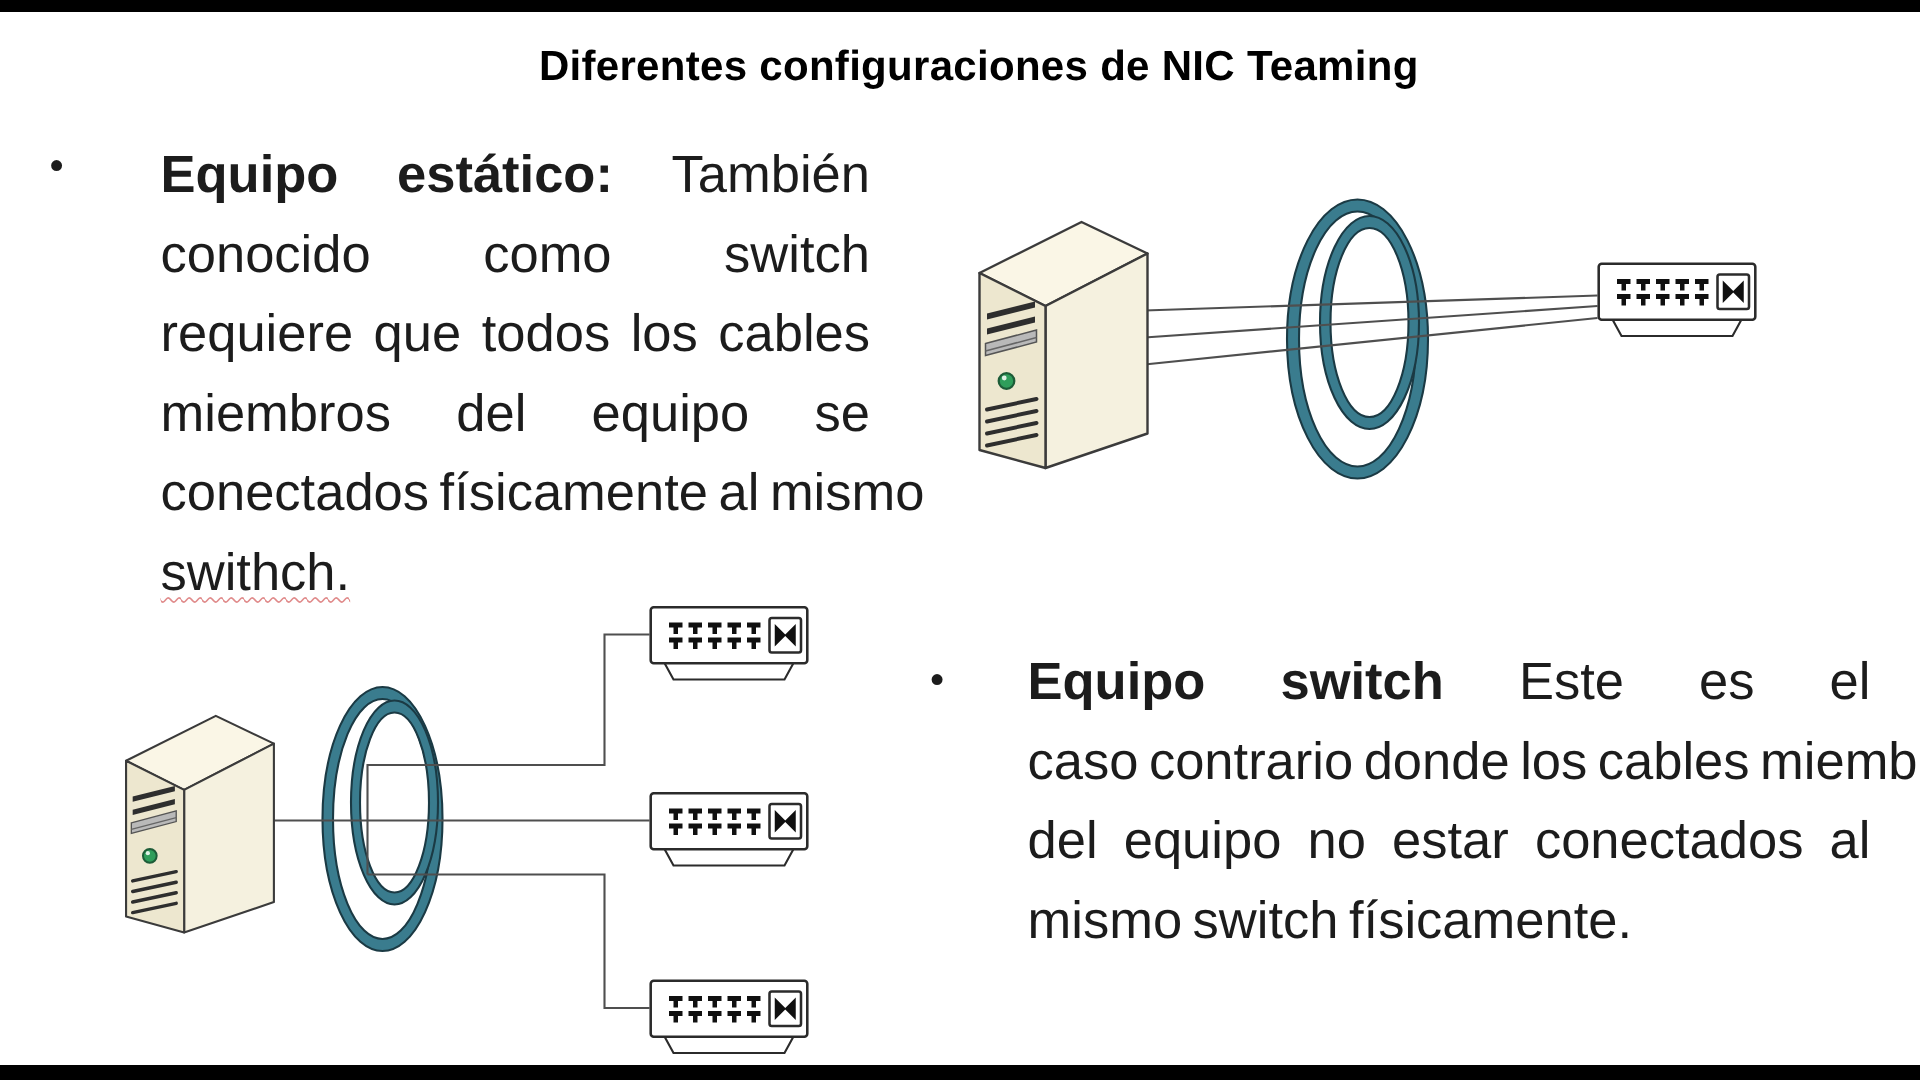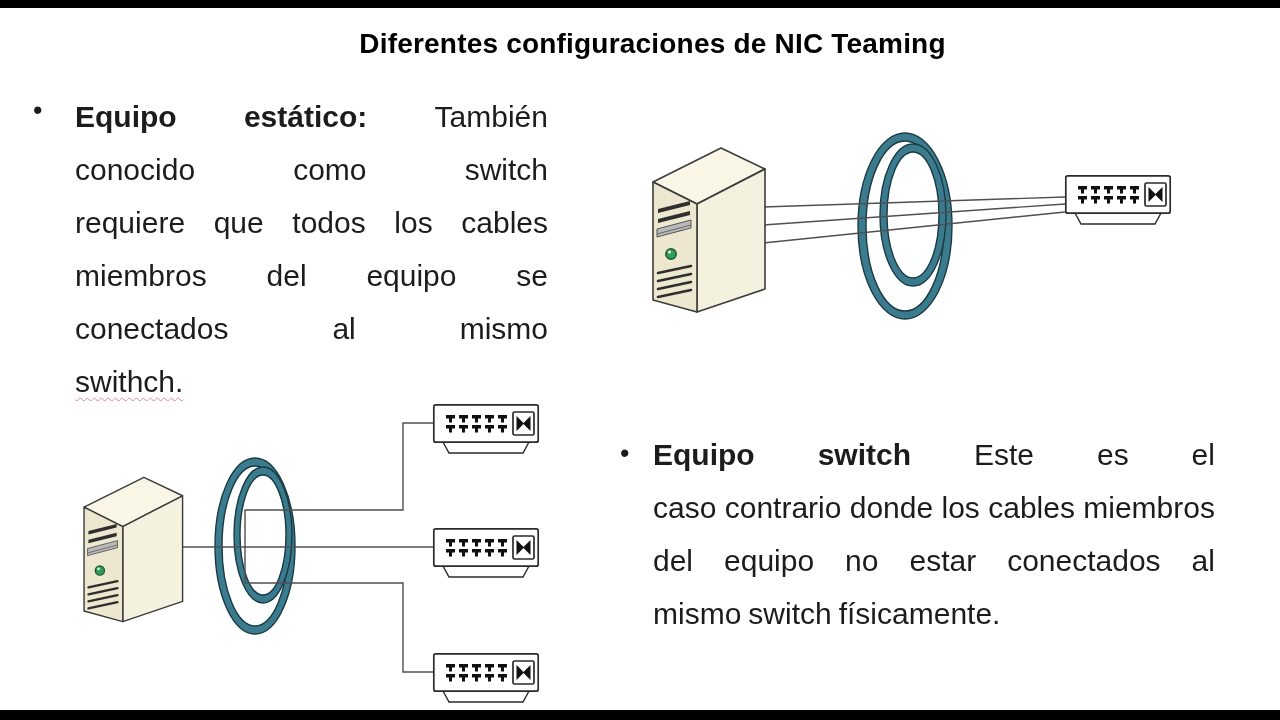--- a/index.html
+++ b/index.html
@@ -15,21 +15,21 @@
   .title{
     position:absolute;top:28px;left:0;width:100%;margin:0;
     text-align:center;font-size:28px;font-weight:700;color:var(--c-title,#000);
     letter-spacing:0.2px;
   }
 
   .bullet{position:absolute;font-size:27px;line-height:32px;color:var(--c-text,#1c1c1c);}
   .b-left{left:33px;top:94px;}
   .b-right{left:620px;top:437px;}
 
-  .txt{position:absolute;font-size:30px;color:var(--c-text,#1c1c1c);}
+  .txt{position:absolute;font-size:35px;color:var(--c-text,#1c1c1c);margin-left:32px;}
   .txt.left{left:75px;top:90px;width:473px;}
   .txt.right{left:653px;top:428px;width:562px;}
   .tline{display:flex;height:53px;align-items:center;column-gap:7px;white-space:nowrap;}
   .tline.just{justify-content:space-between;}
   .b{font-weight:700;}
   .miss{
     text-decoration:underline;
     text-decoration-style:wavy;
     text-decoration-color:var(--c-misspell-red,#e08a8a);
     text-decoration-thickness:1px;
@@ -126,20 +126,21 @@
         <span>cables</span>
       </div>
       <div class="tline just">
         <span>miembros</span>
         <span>del</span>
         <span>equipo</span>
         <span>se</span>
       </div>
       <div class="tline just">
         <span>conectados</span>
+        <span>físicamente</span>
         <span>al</span>
         <span>mismo</span>
       </div>
       <div class="tline">
         <span class="miss">swithch.</span>
       </div>
     </div>
 
   <span class="bullet b-right">•</span>
   <div class="txt right">

